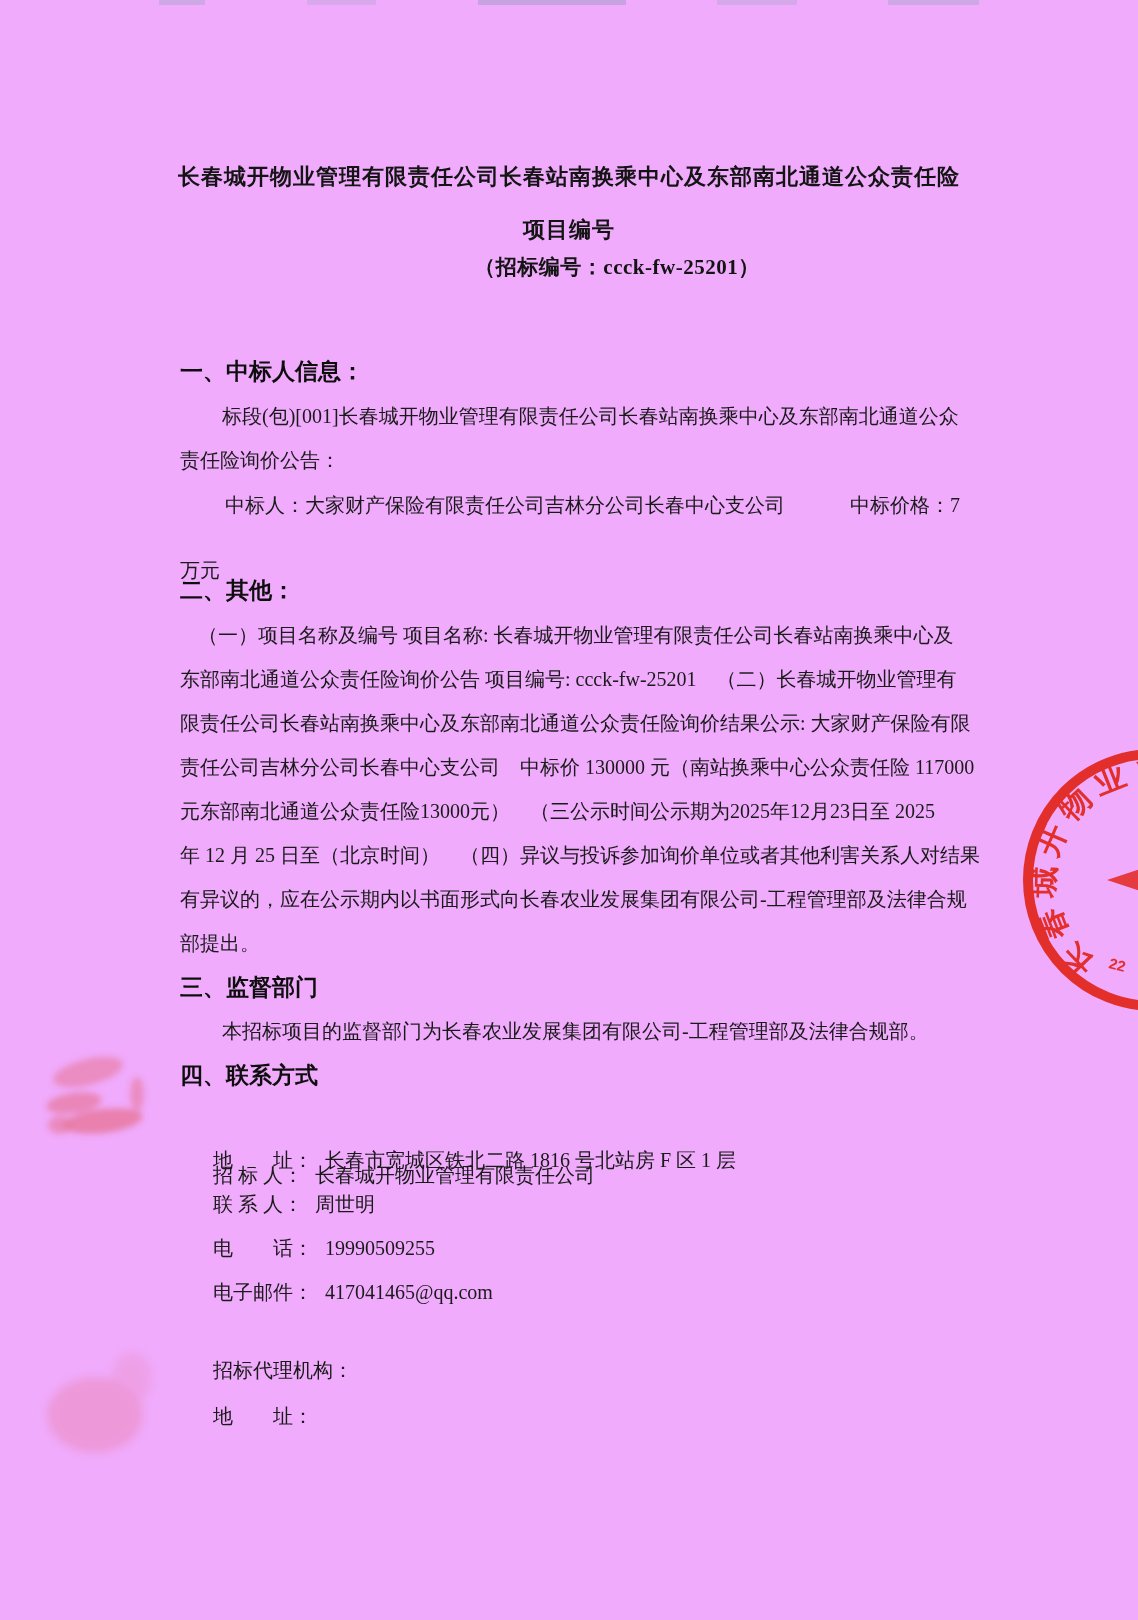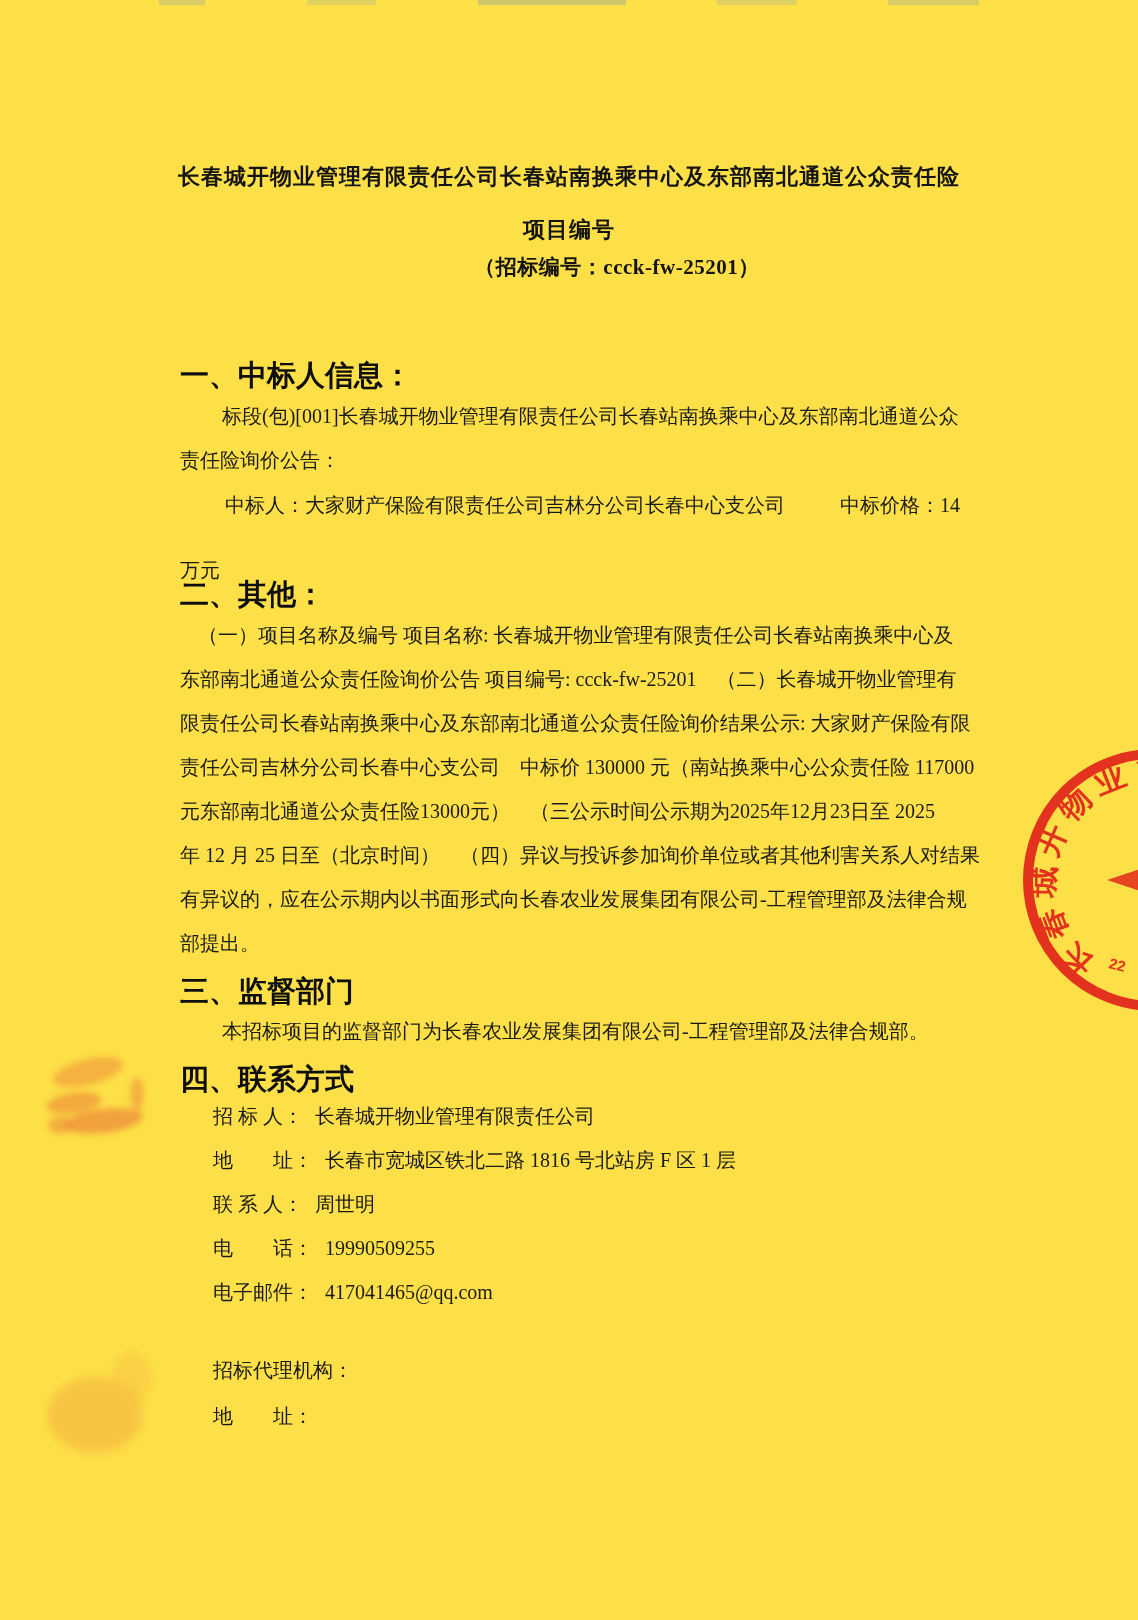--- a/index.html
+++ b/index.html
@@ -1,38 +1,38 @@
 <!DOCTYPE html>
 <html><head>
 <meta charset="utf-8">
 <style>
   html,body { margin:0; padding:0; background:#ffffff; }
   .page {
     position:relative; width:1138px; height:1620px;
-    background:#fde047; overflow:hidden;
+    background:#f0abfc; overflow:hidden;
     font-family:"Liberation Serif","DejaVu Serif",serif;
     color:#141414;
   }
   .scan-edge {
     position:absolute; top:0; left:0; width:100%; height:5px;
     background:linear-gradient(90deg,
       transparent 0 14%, rgba(130,160,178,.30) 14% 18%,
       transparent 18% 27%, rgba(130,160,178,.22) 27% 33%,
       transparent 33% 42%, rgba(120,150,170,.35) 42% 55%,
       transparent 55% 63%, rgba(130,160,178,.25) 63% 70%,
       transparent 70% 78%, rgba(130,160,178,.30) 78% 86%,
       transparent 86% 100%);
   }
   .c { position:absolute; left:0; width:100%; text-align:center; white-space:nowrap; }
   .title-line { font-size:22px; font-weight:600; letter-spacing:1px; }
   .subtitle { font-size:21px; font-weight:600; letter-spacing:0.5px;margin-left:48px; }
   .h {
     position:absolute; left:180px; white-space:nowrap;
     font-family:"Liberation Sans","DejaVu Sans",sans-serif;
-    font-weight:700; font-size:29px; color:#0e0e0e;
+    font-weight:700; font-size:23px; color:#0e0e0e;
   }
   .t {
     position:absolute; left:180px; width:788px;
     font-size:20px; white-space:nowrap; color:#1a1a1a;
   }
   .ind1 { padding-left:18px; }
   .ind2 { padding-left:42px; }
   .winner-line .winner { padding-left:45px; }
   .winner-line .price { position:absolute; right:8px; }
   .contact { left:213px; }
@@ -48,40 +48,40 @@
 
   <div class="c title-line" style="top:162px">长春城开物业管理有限责任公司长春站南换乘中心及东部南北通道公众责任险</div>
   <div class="c title-line" style="top:215px">项目编号</div>
   <div class="c subtitle" style="top:253px">（招标编号：ccck-fw-25201）</div>
 
   <div class="h" style="top:356px">一、中标人信息：</div>
   <div class="t ind2" style="top:403px">标段(包)[001]长春城开物业管理有限责任公司长春站南换乘中心及东部南北通道公众</div>
   <div class="t" style="top:447px">责任险询价公告：</div>
   <div class="t winner-line" style="top:492px">
     <span class="winner">中标人：大家财产保险有限责任公司吉林分公司长春中心支公司</span>
-    <span class="price">中标价格：14</span>
+    <span class="price">中标价格：7</span>
   </div>
   <div class="t" style="top:557px">万元</div>
 
   <div class="h" style="top:575px">二、其他：</div>
   <div class="t ind1" style="top:622px">（一）项目名称及编号 项目名称: 长春城开物业管理有限责任公司长春站南换乘中心及</div>
   <div class="t" style="top:666px">东部南北通道公众责任险询价公告 项目编号: ccck-fw-25201　（二）长春城开物业管理有</div>
   <div class="t" style="top:710px">限责任公司长春站南换乘中心及东部南北通道公众责任险询价结果公示: 大家财产保险有限</div>
   <div class="t" style="top:754px">责任公司吉林分公司长春中心支公司　中标价 130000 元（南站换乘中心公众责任险 117000</div>
   <div class="t" style="top:798px">元东部南北通道公众责任险13000元）　（三公示时间公示期为2025年12月23日至 2025</div>
   <div class="t" style="top:842px">年 12 月 25 日至（北京时间）　（四）异议与投诉参加询价单位或者其他利害关系人对结果</div>
   <div class="t" style="top:886px">有异议的，应在公示期内以书面形式向长春农业发展集团有限公司-工程管理部及法律合规</div>
   <div class="t" style="top:930px">部提出。</div>
 
   <div class="h" style="top:972px">三、监督部门</div>
   <div class="t ind2" style="top:1018px">本招标项目的监督部门为长春农业发展集团有限公司-工程管理部及法律合规部。</div>
 
   <div class="h" style="top:1060px">四、联系方式</div>
 
-  <div class="t contact" style="top:1103px">
+  <div class="t contact" style="top:1162px">
     <span class="lbl">招 标 人：</span><span class="val">长春城开物业管理有限责任公司</span>
   </div>
   <div class="t contact" style="top:1147px">
     <span class="lbl">地　　址：</span><span class="val">长春市宽城区铁北二路 1816 号北站房 F 区 1 层</span>
   </div>
   <div class="t contact" style="top:1191px">
     <span class="lbl">联 系 人：</span><span class="val">周世明</span>
   </div>
   <div class="t contact" style="top:1235px">
     <span class="lbl">电　　话：</span><span class="val">19990509255</span>

